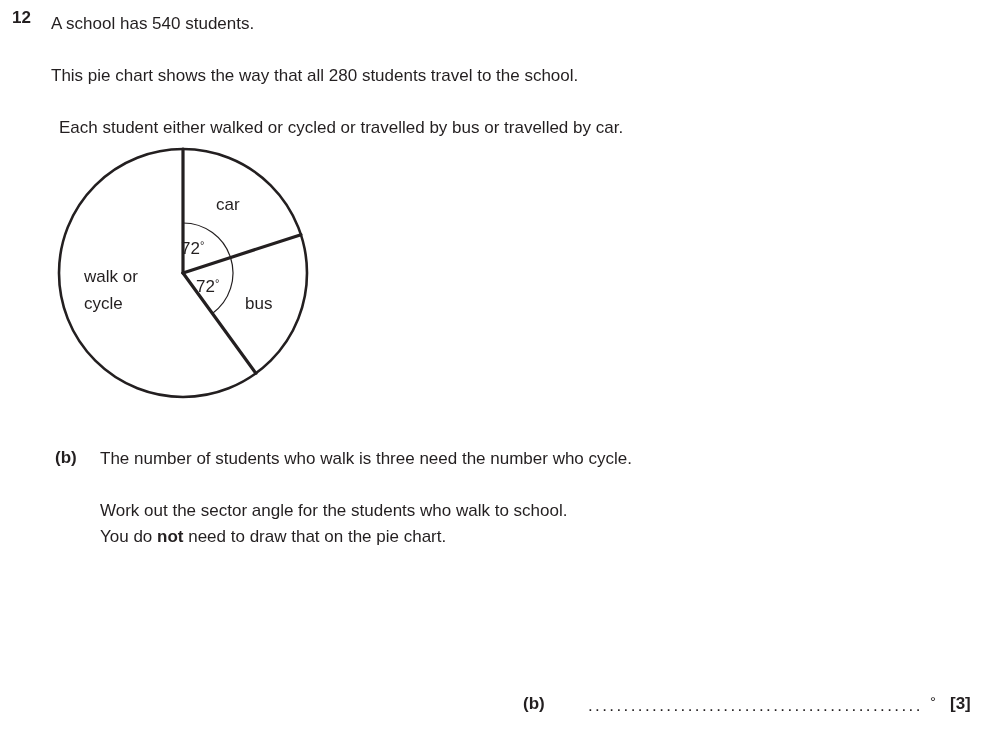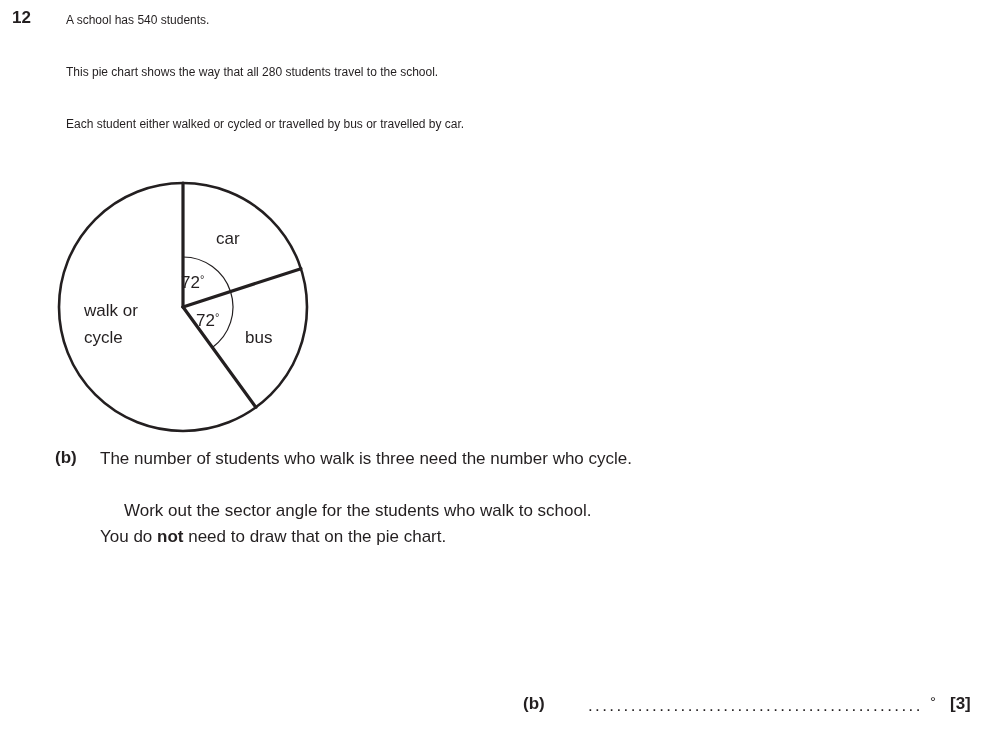--- a/index.html
+++ b/index.html
@@ -21,34 +21,34 @@
   .q-number {
     position: absolute;
     left: 12px;
     top: 8px;
     font-size: 17px;
     font-weight: bold;
     line-height: 1.2;
   }
   .stem-line {
     position: absolute;
-    left: 66px;
-    font-size: 12px;
+    left: 51px;
+    font-size: 17px;
     line-height: 1.25;
     white-space: nowrap;
   }
   .stem-1 { top: 13px; }
   .stem-2 { top: 65px; }
-  .stem-3 { top: 117px; }
+  .stem-3 { top: 117px; margin-left: 8px; }
 
   
   #pie-chart-figure {
     position: absolute;
     left: 40px;
-    top: 166px;
+    top: 132px;
     width: 300px;
     height: 290px;
   }
   #pie-chart-figure svg {
     display: block;
   }
   .pie-outline {
     fill: none;
     stroke: #231f20;
     stroke-width: 2.6;
@@ -85,21 +85,21 @@
     font-weight: bold;
   }
   .part-text {
     position: absolute;
     left: 100px;
     font-size: 17px;
     line-height: 1.25;
     white-space: nowrap;
   }
   .pb-lead   { top: 448px; }
-  .pb-line1  { top: 500px; margin-left: 24px; }
+  .pb-line1  { top: 500px; }
   .pb-line2  { top: 526px; }
 
   
   #answer-row {
     position: absolute;
     left: 0;
     top: 694px;
     width: 1000px;
     height: 30px;
   }

